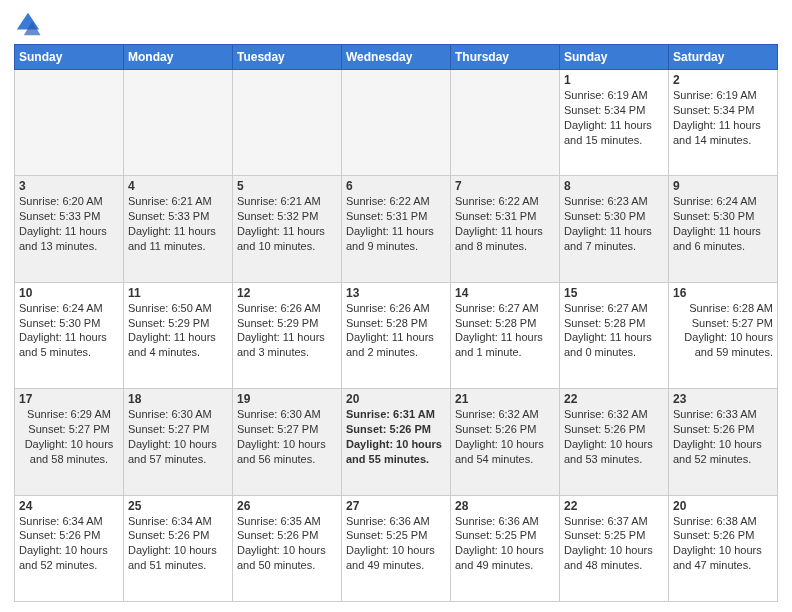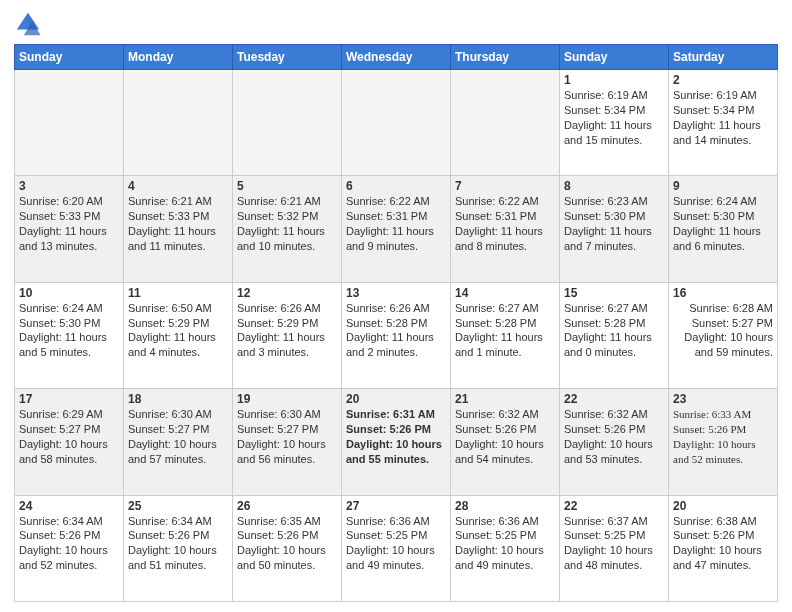--- a/index.html
+++ b/index.html
@@ -248,21 +248,21 @@
             <span class="day-num">16</span>
             <div class="day-info" style="white-space: pre-line; text-align: right;">Sunrise: 6:28 AM
 Sunset: 5:27 PM
 Daylight: 10 hours
 and 59 minutes.</div>
           </td>
         </tr>
         <tr>
           <td class="shaded">
             <span class="day-num">17</span>
-            <div class="day-info" style="white-space: pre-line;">Sunrise: 6:29 AM
+            <div class="day-info" style="white-space: pre-line; text-align: center;">Sunrise: 6:29 AM
 Sunset: 5:27 PM
 Daylight: 10 hours
 and 58 minutes.</div>
           </td>
           <td class="shaded">
             <span class="day-num">18</span>
             <div class="day-info" style="white-space: pre-line;">Sunrise: 6:30 AM
 Sunset: 5:27 PM
 Daylight: 10 hours
 and 57 minutes.</div>
@@ -290,21 +290,21 @@
           </td>
           <td class="shaded">
             <span class="day-num">22</span>
             <div class="day-info" style="white-space: pre-line;">Sunrise: 6:32 AM
 Sunset: 5:26 PM
 Daylight: 10 hours
 and 53 minutes.</div>
           </td>
           <td class="shaded">
             <span class="day-num">23</span>
-            <div class="day-info" style="white-space: pre-line; font-family: Liberation Serif, serif;">Sunrise: 6:33 AM
+            <div class="day-info" style="white-space: pre-line;">Sunrise: 6:33 AM
 Sunset: 5:26 PM
 Daylight: 10 hours
 and 52 minutes.</div>
           </td>
         </tr>
         <tr>
           <td>
             <span class="day-num">24</span>
             <div class="day-info" style="white-space: pre-line;">Sunrise: 6:34 AM
 Sunset: 5:26 PM

